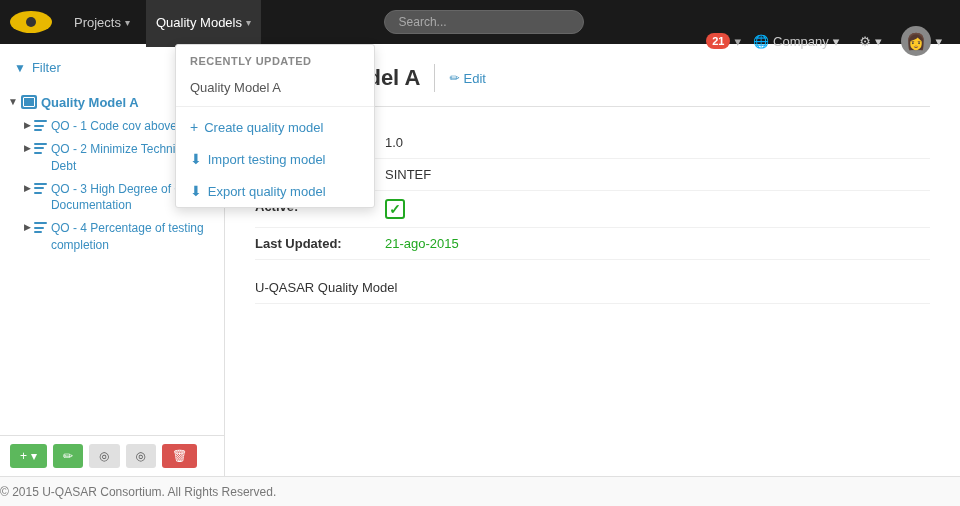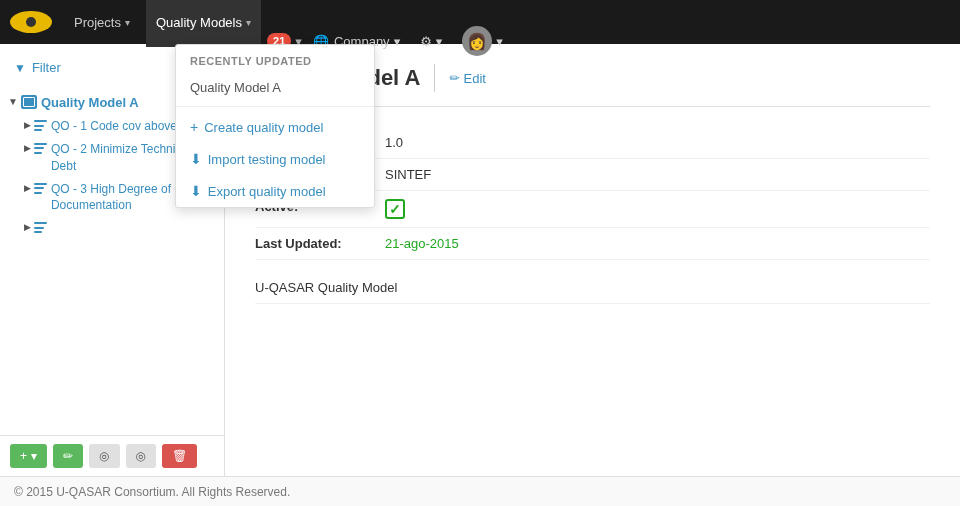--- a/index.html
+++ b/index.html
@@ -337,21 +337,21 @@
     .date-green { color: #21a821; font-size: 13px; }
     .desc-block { margin-top: 12px; }
 
     
     .footer {
       background: #f9f9f9;
       border-top: 1px solid #e0e0e0;
       height: 30px;
       display: flex;
       align-items: center;
-      padding: 0 14px;
+      padding: 0 0;
       font-size: 12px;
       color: #777;
     }
 
     
     .qo-icon {
       display: inline-flex;
       flex-direction: column;
       justify-content: space-between;
       width: 13px;
@@ -383,20 +383,23 @@
   <div class="nav-item">
     <span>Projects</span>
     <span class="caret">▾</span>
   </div>
 
   <div class="nav-item" style="color:#fff; background:#333;">
     <span>Quality Models</span>
     <span class="caret">▾</span>
   </div>
 
+  <div class="nav-search">
+    <input type="text" placeholder="Search..." style="">
+  </div>
 
   <div class="nav-right">
     <span class="nav-badge">21</span>
     <span class="caret" style="color:#aaa">▾</span>
 
     <div class="nav-icon-btn">
       <span>🌐</span>
       <span>Company</span>
       <span class="caret">▾</span>
     </div>
@@ -482,20 +485,21 @@
               </span>
             <span class="tree-label">QO - 3 High Degree of Code Documentation</span>
           </div>
           <div class="tree-subitem">
             <span class="tree-toggle" style="margin-right:3px; font-size:9px;">▶</span>
             <span class="qo-icon">
                 <span></span>
                 <span></span>
                 <span></span>
               </span>
+            <span class="tree-label">QO - 4 Percentage of testing completion</span>
           </div>
         </div>
       </div>
 
       <div class="sidebar-toolbar">
         <button class="btn-green">
           <span>+</span>
           <span>▾</span>
         </button>
         <button class="btn-pencil">

